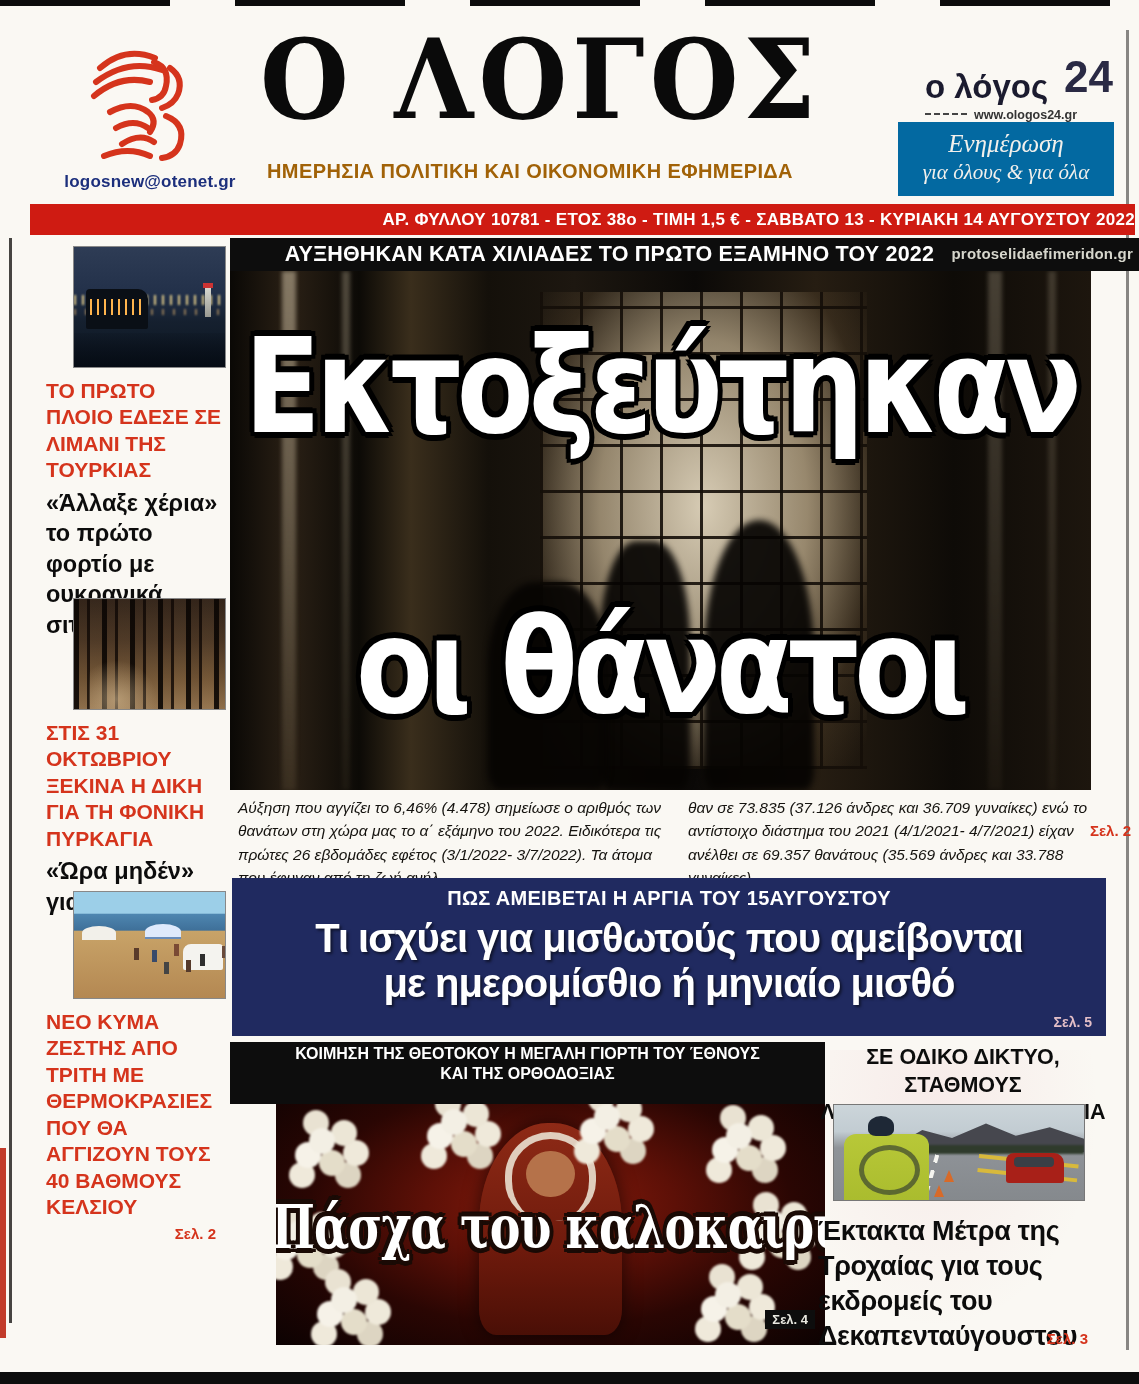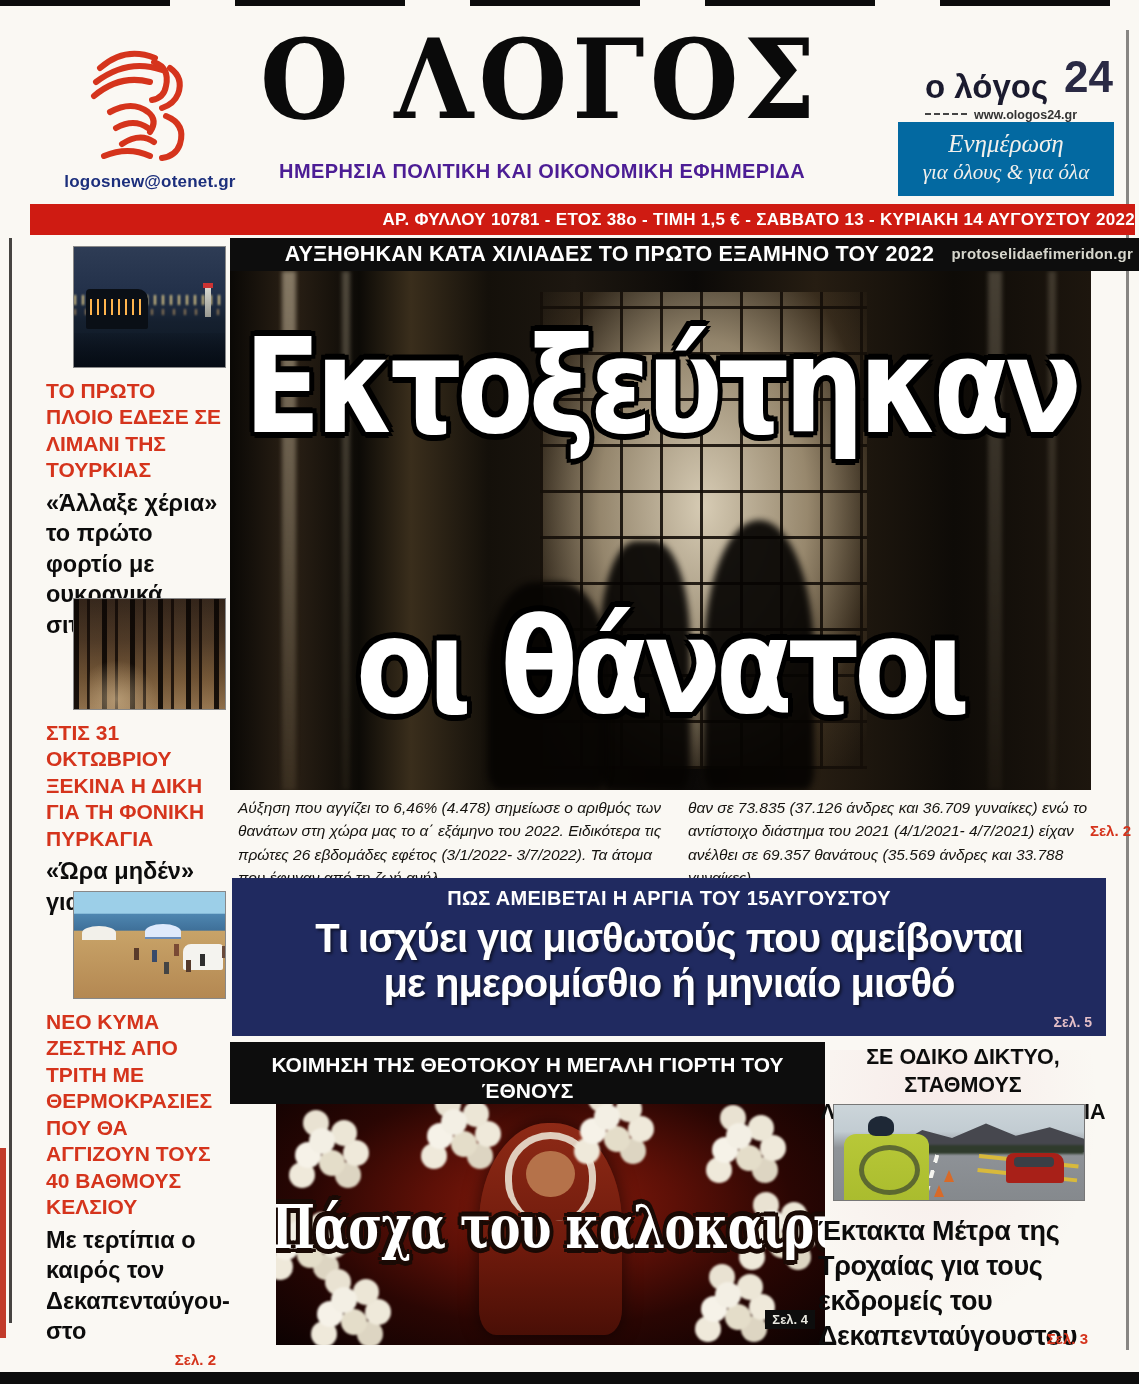--- a/index.html
+++ b/index.html
@@ -17,22 +17,22 @@
   .right-edge { position:absolute; left:1126px; top:30px; width:3px; height:1320px; background:rgba(40,38,36,.55); }
   .red-sliver { position:absolute; left:0; top:1148px; width:6px; height:190px; background:#c23b2a; }
 
   
   .logo-art { position:absolute; left:70px; top:28px; width:140px; height:142px; }
   .email { position:absolute; left:48px; top:172px; width:204px; text-align:center;
     font-size:17px; font-weight:bold; color:#1c2f7c; letter-spacing:.2px; }
   .title { position:absolute; left:260px; top:22px; width:540px; text-align:center;
     font-family:"DejaVu Serif", serif; font-weight:bold; font-size:102px; line-height:1.05;
     color:#0a0a0a; letter-spacing:5px; transform:scaleY(1.08); transform-origin:top center; white-space:nowrap; }
-  .subtitle { position:absolute; left:255px; top:160px; width:550px; text-align:right;
-    font-size:20px; font-weight:bold; color:#4c1d95; letter-spacing:.4px; white-space:nowrap; }
+  .subtitle { position:absolute; left:255px; top:160px; width:550px; text-align:center;
+    font-size:20px; font-weight:bold; color:#a16207; letter-spacing:.4px; white-space:nowrap; }
   .site-logo { position:absolute; left:925px; top:52px; width:190px; color:#1b1b2f; }
   .site-name { font-size:33px; font-weight:bold; letter-spacing:0; }
   .site-num { font-size:44px; font-weight:bold; color:#2a2a44; margin-left:16px; vertical-align:6px; }
   .site-url-row { margin-top:2px; font-size:12.5px; font-weight:bold; color:#333; white-space:nowrap; }
   .dash-line { display:inline-block; width:44px; height:2px; background:repeating-linear-gradient(90deg,#444 0 6px, transparent 6px 9px); vertical-align:4px; margin-right:5px; }
   .tagline-box { position:absolute; left:866px; top:122px; width:216px; height:74px; background:#0369a1;
     color:#f2f0ec; text-align:center; font-family:"Liberation Serif", serif; font-style:italic;
     padding-top:8px;margin-left:32px; }
   .tagline-box .t1 { font-size:25px; }
   .tagline-box .t2 { font-size:21px; margin-top:2px; }
@@ -110,21 +110,21 @@
   .caption-page { position:absolute; left:1090px; top:822px; font-size:15px; font-weight:bold; color:#d5341c; }
 
   .wage-box { position:absolute; left:232px; top:870px; width:874px; height:158px; background:#202a60; overflow:hidden;margin-top:8px; }
   .wage-kicker { margin-top:9px; text-align:center; color:#fff; font-weight:bold; font-size:20px; letter-spacing:.3px; }
   .wage-line { text-align:center; color:#fff; font-weight:bold; font-size:40px; line-height:1.13; letter-spacing:-1px;
     text-shadow:2px 2px 3px rgba(0,0,0,.55); }
   .wage-line.first { margin-top:6px; }
   .wage-page { position:absolute; right:14px; bottom:6px; color:#e3bfc7; font-weight:bold; font-size:14px; }
 
   .easter-strip { position:absolute; left:230px; top:1042px; width:595px; height:62px; background:#0d0d0d;
-    color:#fff; font-weight:bold; font-size:21px; text-align:center; padding-top:10px; line-height:1.25; }
+    color:#fff; font-weight:bold; font-size:16px; text-align:center; padding-top:2px; line-height:1.25; }
   .easter-photo { position:absolute; left:276px; top:1104px; width:549px; height:241px; overflow:hidden;
     background:radial-gradient(ellipse at 50% 42%, #8a1c0c 0%, #5d1007 32%, #2a0603 62%, #0c0202 100%); }
   .madonna { position:absolute; left:37%; top:8%; width:26%; height:88%; background:linear-gradient(180deg,#8e2a16 0%,#6e1a0c 60%,#4a0f06 100%);
     border-radius:48% 48% 12% 12%; box-shadow:0 0 18px rgba(0,0,0,.6); }
   .madonna .scarf { position:absolute; left:18%; top:4%; width:64%; height:42%; border:7px solid #e8dccc; border-bottom:none;
     border-radius:50% 50% 45% 45%; opacity:.92; }
   .madonna .face { position:absolute; left:33%; top:13%; width:34%; height:22%; background:#b5724a; border-radius:50%; }
   .flowers { position:absolute; width:26px; height:26px; border-radius:50%; background:#f3efe4; filter:blur(1px);
     box-shadow:22px -8px 0 #ece6d6, -14px 14px 0 #f6f2e8, 10px 22px 0 #e4ddc9, 34px 12px 0 #efe9da, -6px -18px 0 #e9e2d2, 26px 34px 0 #ddd5c2, -20px 34px 0 #efe9da; }
   .fl-1 { left:6%; top:10%; } .fl-2 { left:2%; top:48%; } .fl-3 { left:10%; top:76%; }
@@ -224,21 +224,20 @@
   </div>
 
   <div class="side-item" style="top:891px;">
     <div class="side-photo ph ph-beach">
       <div class="umb1"></div>
       <div class="umb2"></div>
       <div class="beach-car"></div>
       <div class="beach-people"></div>
     </div>
     <div class="side-kicker">ΝΕΟ ΚΥΜΑ ΖΕΣΤΗΣ ΑΠΟ ΤΡΙΤΗ ΜΕ ΘΕΡΜΟΚΡΑΣΙΕΣ ΠΟΥ ΘΑ ΑΓΓΙΖΟΥΝ ΤΟΥΣ 40 ΒΑΘΜΟΥΣ ΚΕΛΣΙΟΥ</div>
-    <div class="side-title">Με τερτίπια ο καιρός τον Δεκαπενταύγου- στο</div>
     <div class="side-page">Σελ. 2</div>
   </div>
 
   <div class="kicker-strip">
     <div class="kicker-text">ΑΥΞΗΘΗΚΑΝ ΚΑΤΑ ΧΙΛΙΑΔΕΣ ΤΟ ΠΡΩΤΟ ΕΞΑΜΗΝΟ ΤΟΥ 2022</div>
     <div class="watermark">protoselidaefimeridon.gr</div>
   </div>
 
   <div class="main-photo">
     <div class="mp-streak mp-s1"></div>

